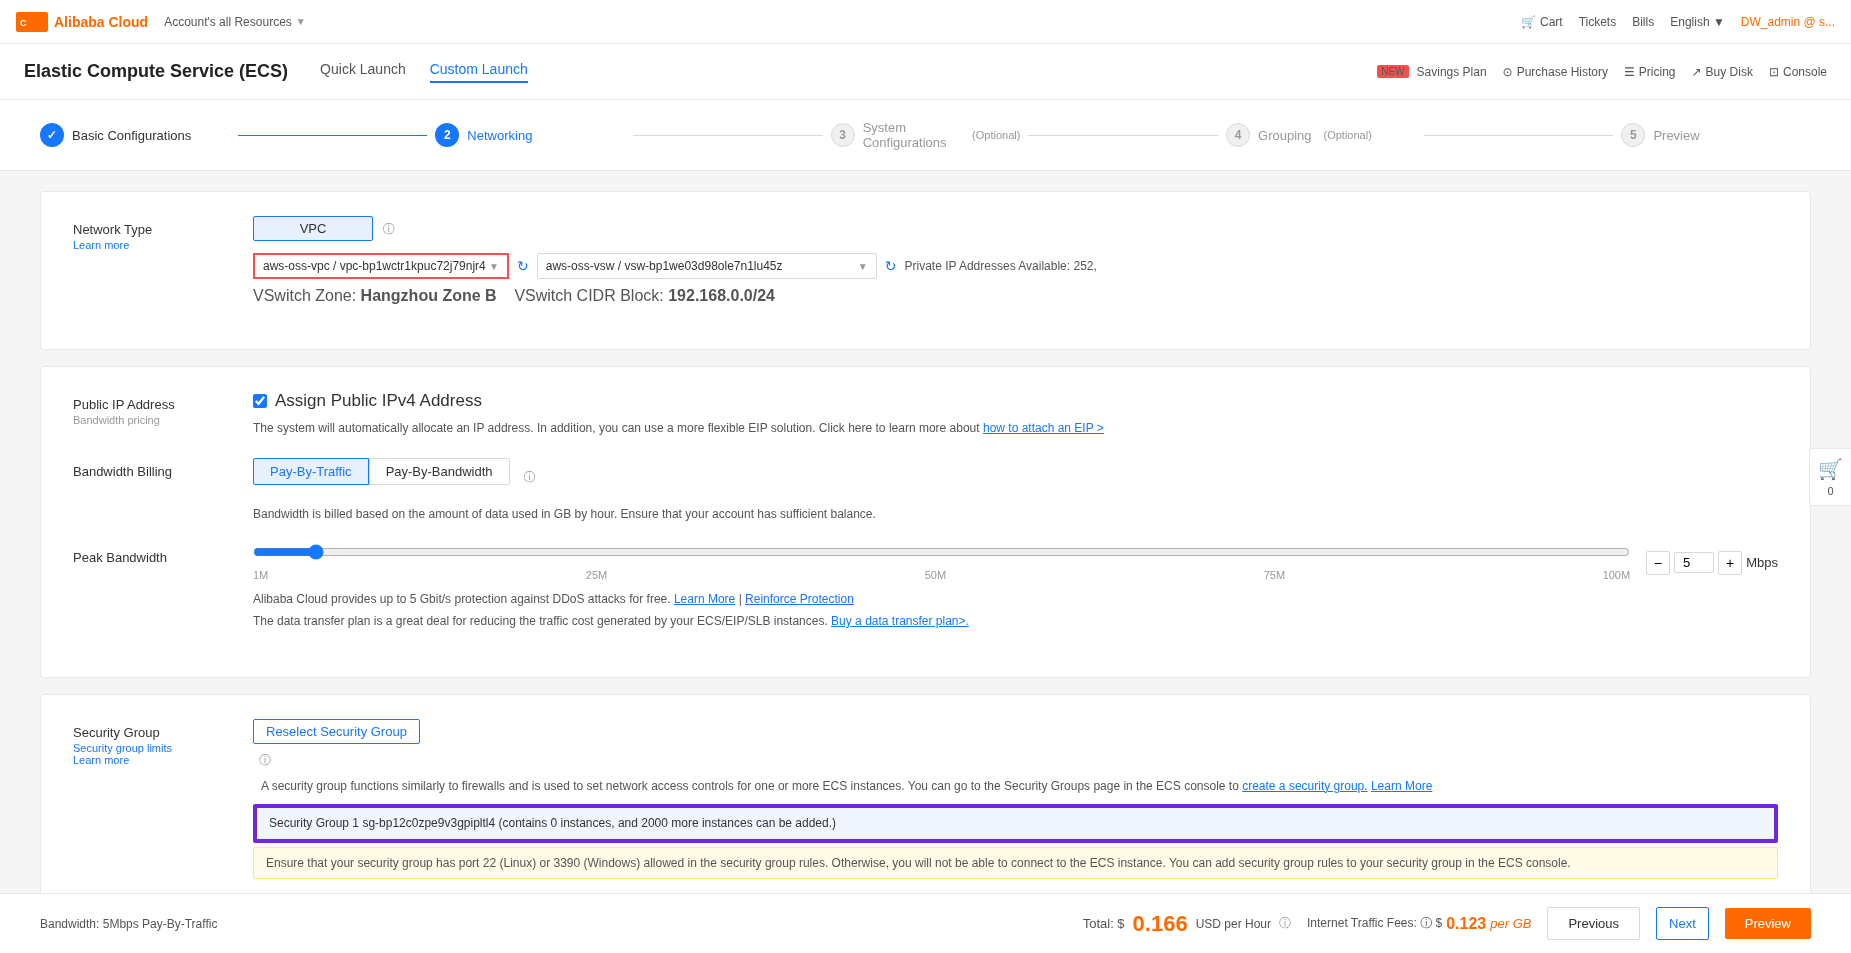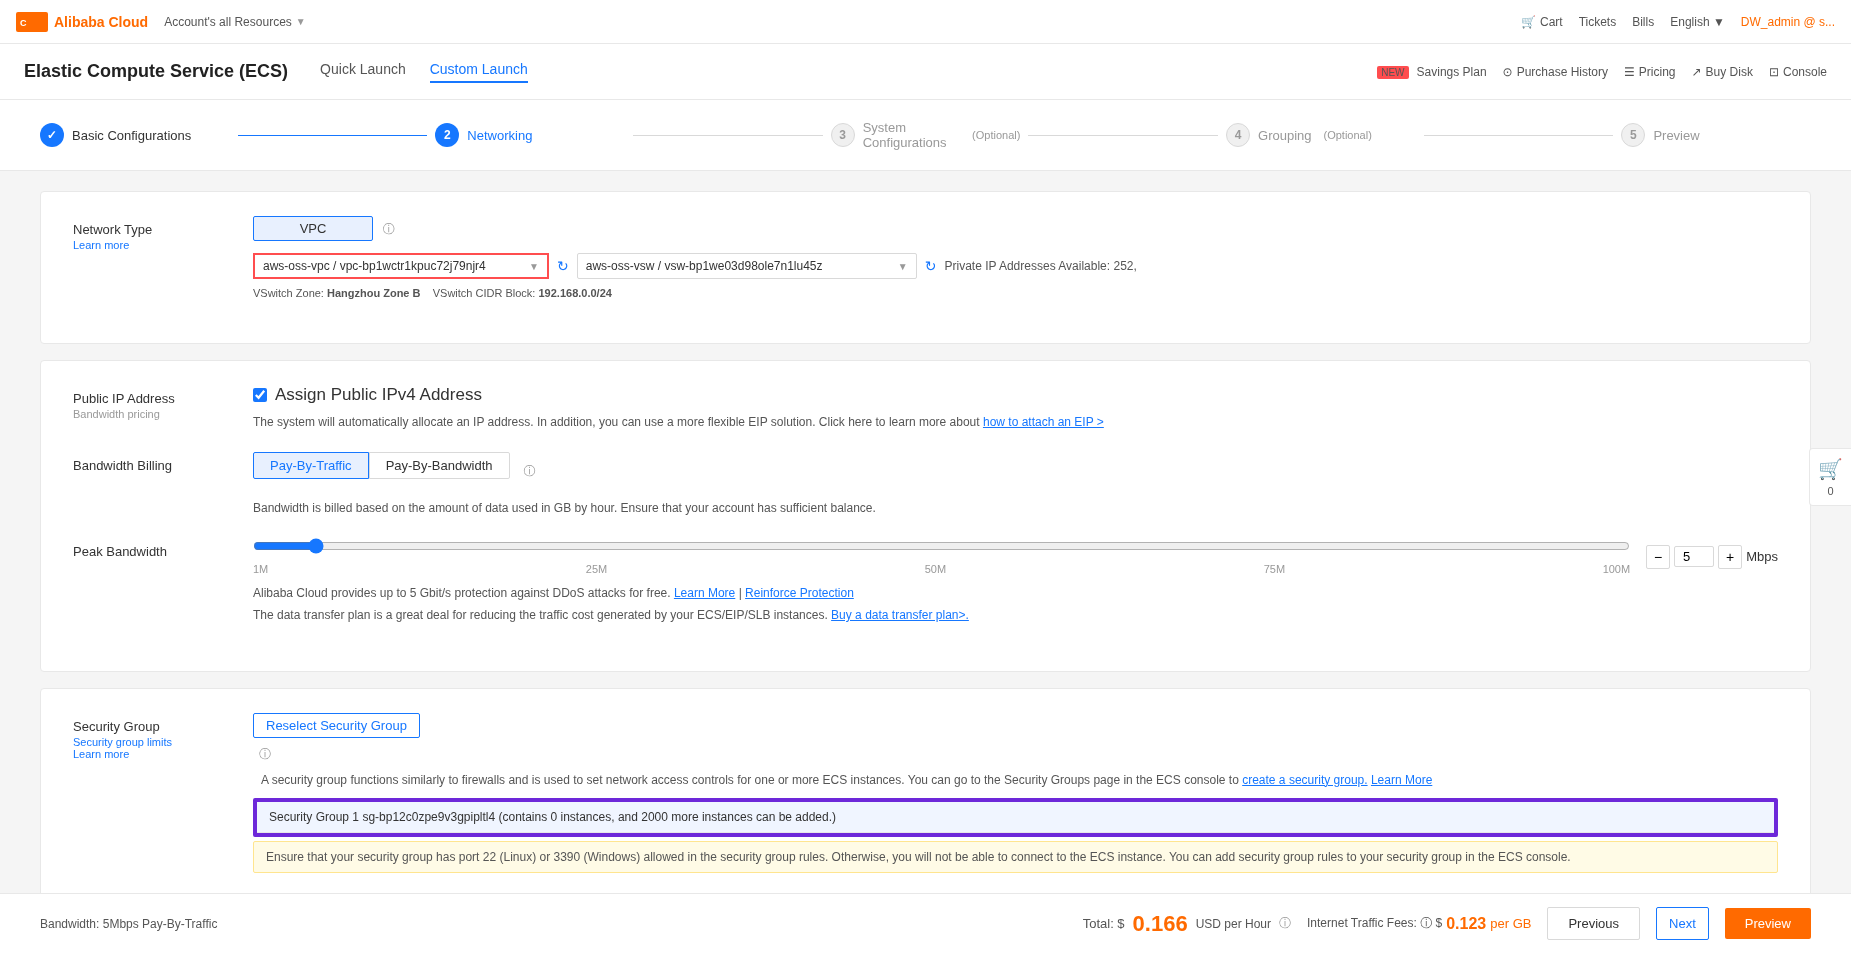--- a/index.html
+++ b/index.html
@@ -31,21 +31,21 @@
       align-items: center;
       padding: 0 24px;
       gap: 32px;
     }
     .page-title { font-size: 18px; font-weight: bold; color: #222; text-align: center; }
     .nav-tabs { display: flex; gap: 24px; }
     .nav-tab { font-size: 14px; color: #555; cursor: pointer; padding-bottom: 4px; border-bottom: 2px solid transparent; }
     .nav-tab.active { color: #1677ff; border-bottom: 2px solid #1677ff; }
     .secondary-nav-right { margin-left: auto; display: flex; align-items: center; gap: 16px; font-size: 12px; }
     .savings-badge { background: #ff4d4f; color: #fff; font-size: 10px; padding: 1px 4px; border-radius: 2px; margin-right: 4px; }
-    .secondary-nav-right span { color: #555; cursor: pointer; display: flex; align-items: flex-end; gap: 4px; }
+    .secondary-nav-right span { color: #555; cursor: pointer; display: flex; align-items: center; gap: 4px; }
 
     
     .stepper {
       background: #fff;
       padding: 20px 40px;
       display: flex;
       align-items: center;
       border-bottom: 1px solid #e8e8e8;
     }
     .step { display: flex; align-items: center; gap: 8px; flex: 1; }
@@ -89,21 +89,21 @@
     }
     .vpc-select-row { display: flex; align-items: center; gap: 8px; margin-bottom: 8px; }
     .select-box {
       border: 1px solid #d9d9d9; background: #fff; padding: 5px 8px;
       font-size: 12px; border-radius: 2px; display: flex; align-items: center;
       justify-content: space-between; cursor: pointer;
     }
     .select-box.wide { width: 340px; }
     .refresh-btn { color: #1677ff; cursor: pointer; font-size: 14px; }
     .vpc-hint { font-size: 12px; color: #555; margin-top: 4px; }
-    .vsw-info { font-size: 11px; color: #555; margin-top: 4px; }
+    .vsw-info { font-size: 16px; color: #555; margin-top: 4px; }
     .vsw-info strong { font-weight: bold; }
 
     
     .checkbox-row { display: flex; align-items: center; gap: 8px; margin-bottom: 8px; }
     .checkbox-row input[type="checkbox"] { width: 14px; height: 14px; accent-color: #1677ff; }
     .checkbox-label { font-size: 17px; color: #333; }
     .note-text { font-size: 12px; color: #555; line-height: 1.6; }
     .note-text a { color: #1677ff; }
 
     
@@ -298,21 +298,21 @@
     <div class="form-row">
       <div class="form-label">
         <div>Network Type</div>
         <div class="form-sublabel" style="color:#1677ff;cursor:pointer;">Learn more</div>
       </div>
       <div class="form-content">
         <button class="vpc-button">VPC</button>
         <span class="info-icon">ⓘ</span>
         <div class="vpc-select-row" style="margin-top:12px;">
 
-          <div style="border:2px solid #ff4d4f; padding:4px 8px; width:296px; display:flex; align-items:center; justify-content:space-between; cursor:pointer; background:#fff;">
+          <div style="border:2px solid #ff4d4f; padding:4px 8px; width:256px; display:flex; align-items:center; justify-content:space-between; cursor:pointer; background:#fff;">
             <span style="font-size:12px;">aws-oss-vpc / vpc-bp1wctr1kpuc72j79njr4</span>
             <span style="color:#999;font-size:10px;">▼</span>
           </div>
           <span class="refresh-btn">↻</span>
 
           <div class="select-box wide">
             <span style="font-size:12px;">aws-oss-vsw / vsw-bp1we03d98ole7n1lu45z</span>
             <span style="color:#999;font-size:10px;">▼</span>
           </div>
           <span class="refresh-btn">↻</span>
@@ -469,19 +469,19 @@
   <div class="bottom-right">
     <div class="price-total">
       <span>Total: $</span>
       <span class="price-amount">0.166</span>
       <span class="price-unit">USD per Hour</span>
       <span style="color:#999;font-size:12px;">ⓘ</span>
     </div>
     <div class="traffic-fee">
       <span>Internet Traffic Fees: ⓘ $</span>
       <span class="traffic-amount">0.123</span>
-      <span style="color:#ff6a00;font-size:13px;">per GB</span>
+      <span style="color:#ff6a00;font-size:13px;font-style:italic;">per GB</span>
     </div>
     <button class="btn-prev">Previous</button>
     <button class="btn-next">Next</button>
     <button class="btn-preview">Preview</button>
   </div>
 </div>
 
 </body></html>

